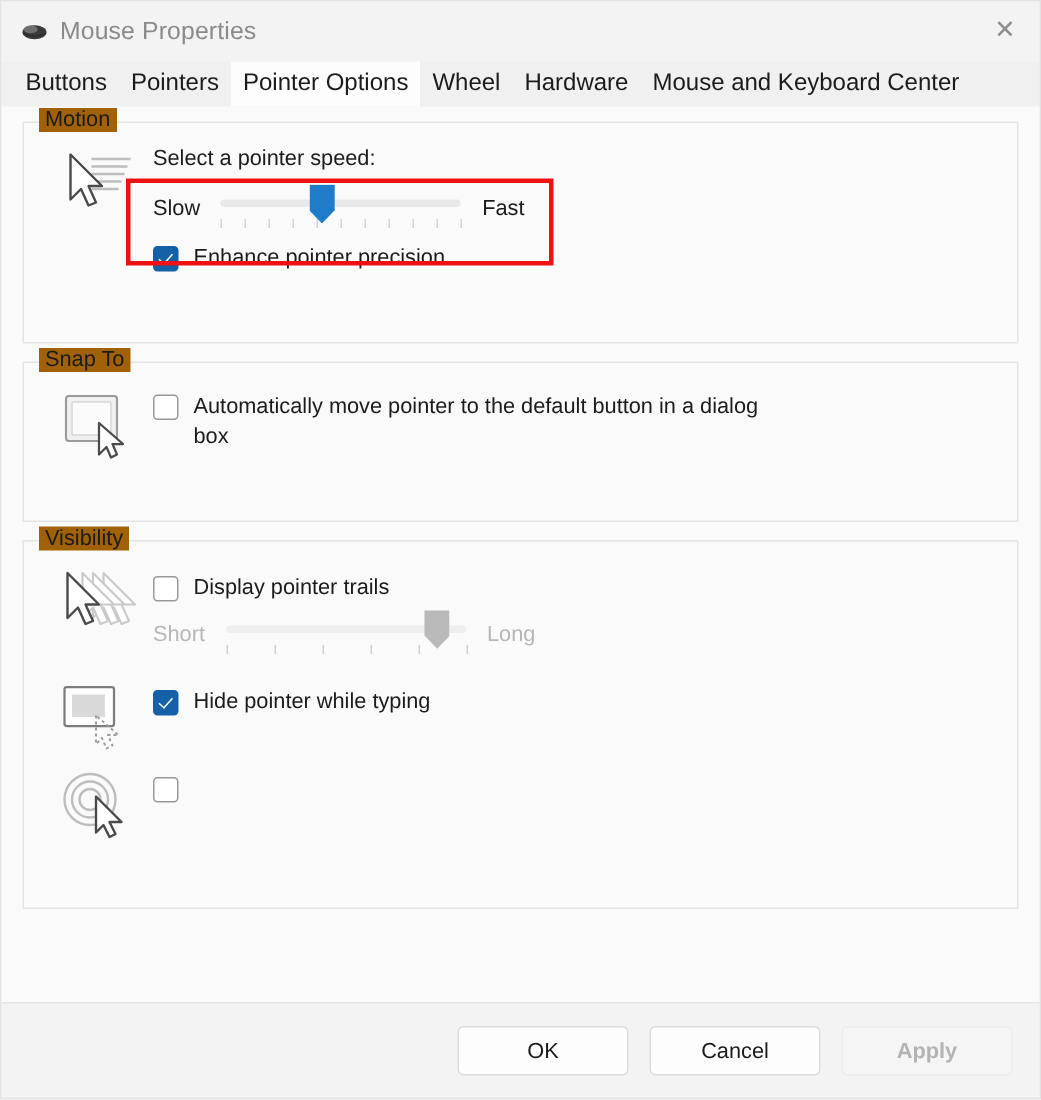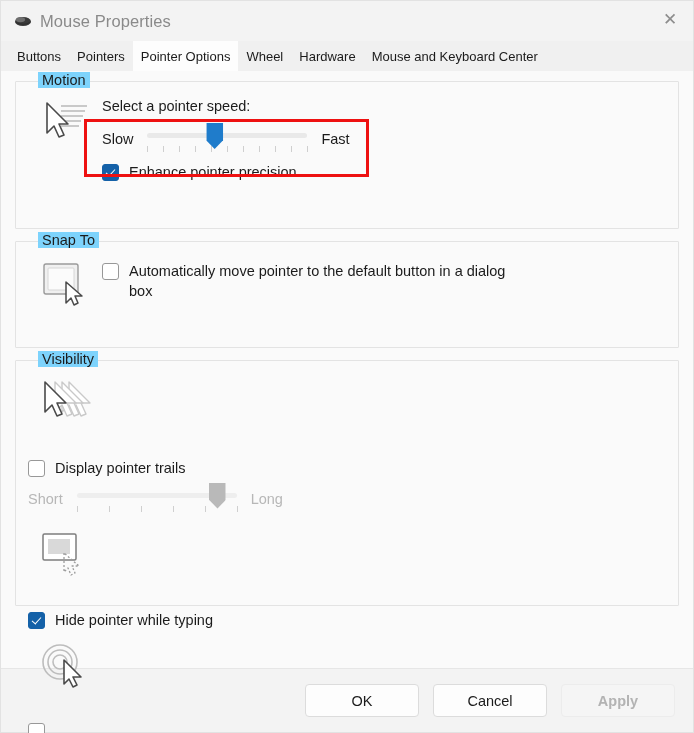--- a/index.html
+++ b/index.html
@@ -63,21 +63,21 @@
   }
 
   
   .tabstrip {
     height: 30px;
     flex: 0 0 30px;
     display: flex;
     align-items: stretch;
     background: #f0f0f0;
     padding-left: 8px;
-    font-size: 13px;
+    font-size: 16px;
   }
   .tab {
     display: flex;
     align-items: center;
     padding: 0 8px;
     color: #1b1b1b;
     background: transparent;
     white-space: nowrap;
   }
   .tab.selected {
@@ -98,22 +98,22 @@
     position: relative;
     border: 1px solid #e3e3e3;
     border-radius: 1px;
     margin-bottom: 12px;
     background: #fafafa;
     box-sizing: border-box;
   }
   .group > .legend {
     position: absolute;
     top: -10px;
-    left: 22px;
-    background: #7dd3fc;
+    left: 10px;
+    background: #a16207;
     padding: 0 4px;
     font-size: 14.5px;
     color: #1b1b1b;
   }
   .group-body {
     padding: 16px 12px 14px 12px;
     display: block;
   }
 
   .row {
@@ -231,21 +231,21 @@
     transform: rotate(42deg);
   }
   .check-label {
     margin-left: 10px;
     font-size: 14.5px;
     color: #1b1b1b;
     line-height: 1.35;
     max-width: 390px;
   }
 
-  .vis-item { display: flex; align-items: flex-start; flex-direction: column; }
+  .vis-item { display: flex; align-items: flex-start; }
   .vis-item + .vis-item { margin-top: 10px; }
   .vis-fields { flex: 1 1 auto; padding-top: 2px; }
 
   
   .annotation {
     position: absolute;
     border: 3px solid #ee1111;
     pointer-events: none;
     box-sizing: border-box;
   }

